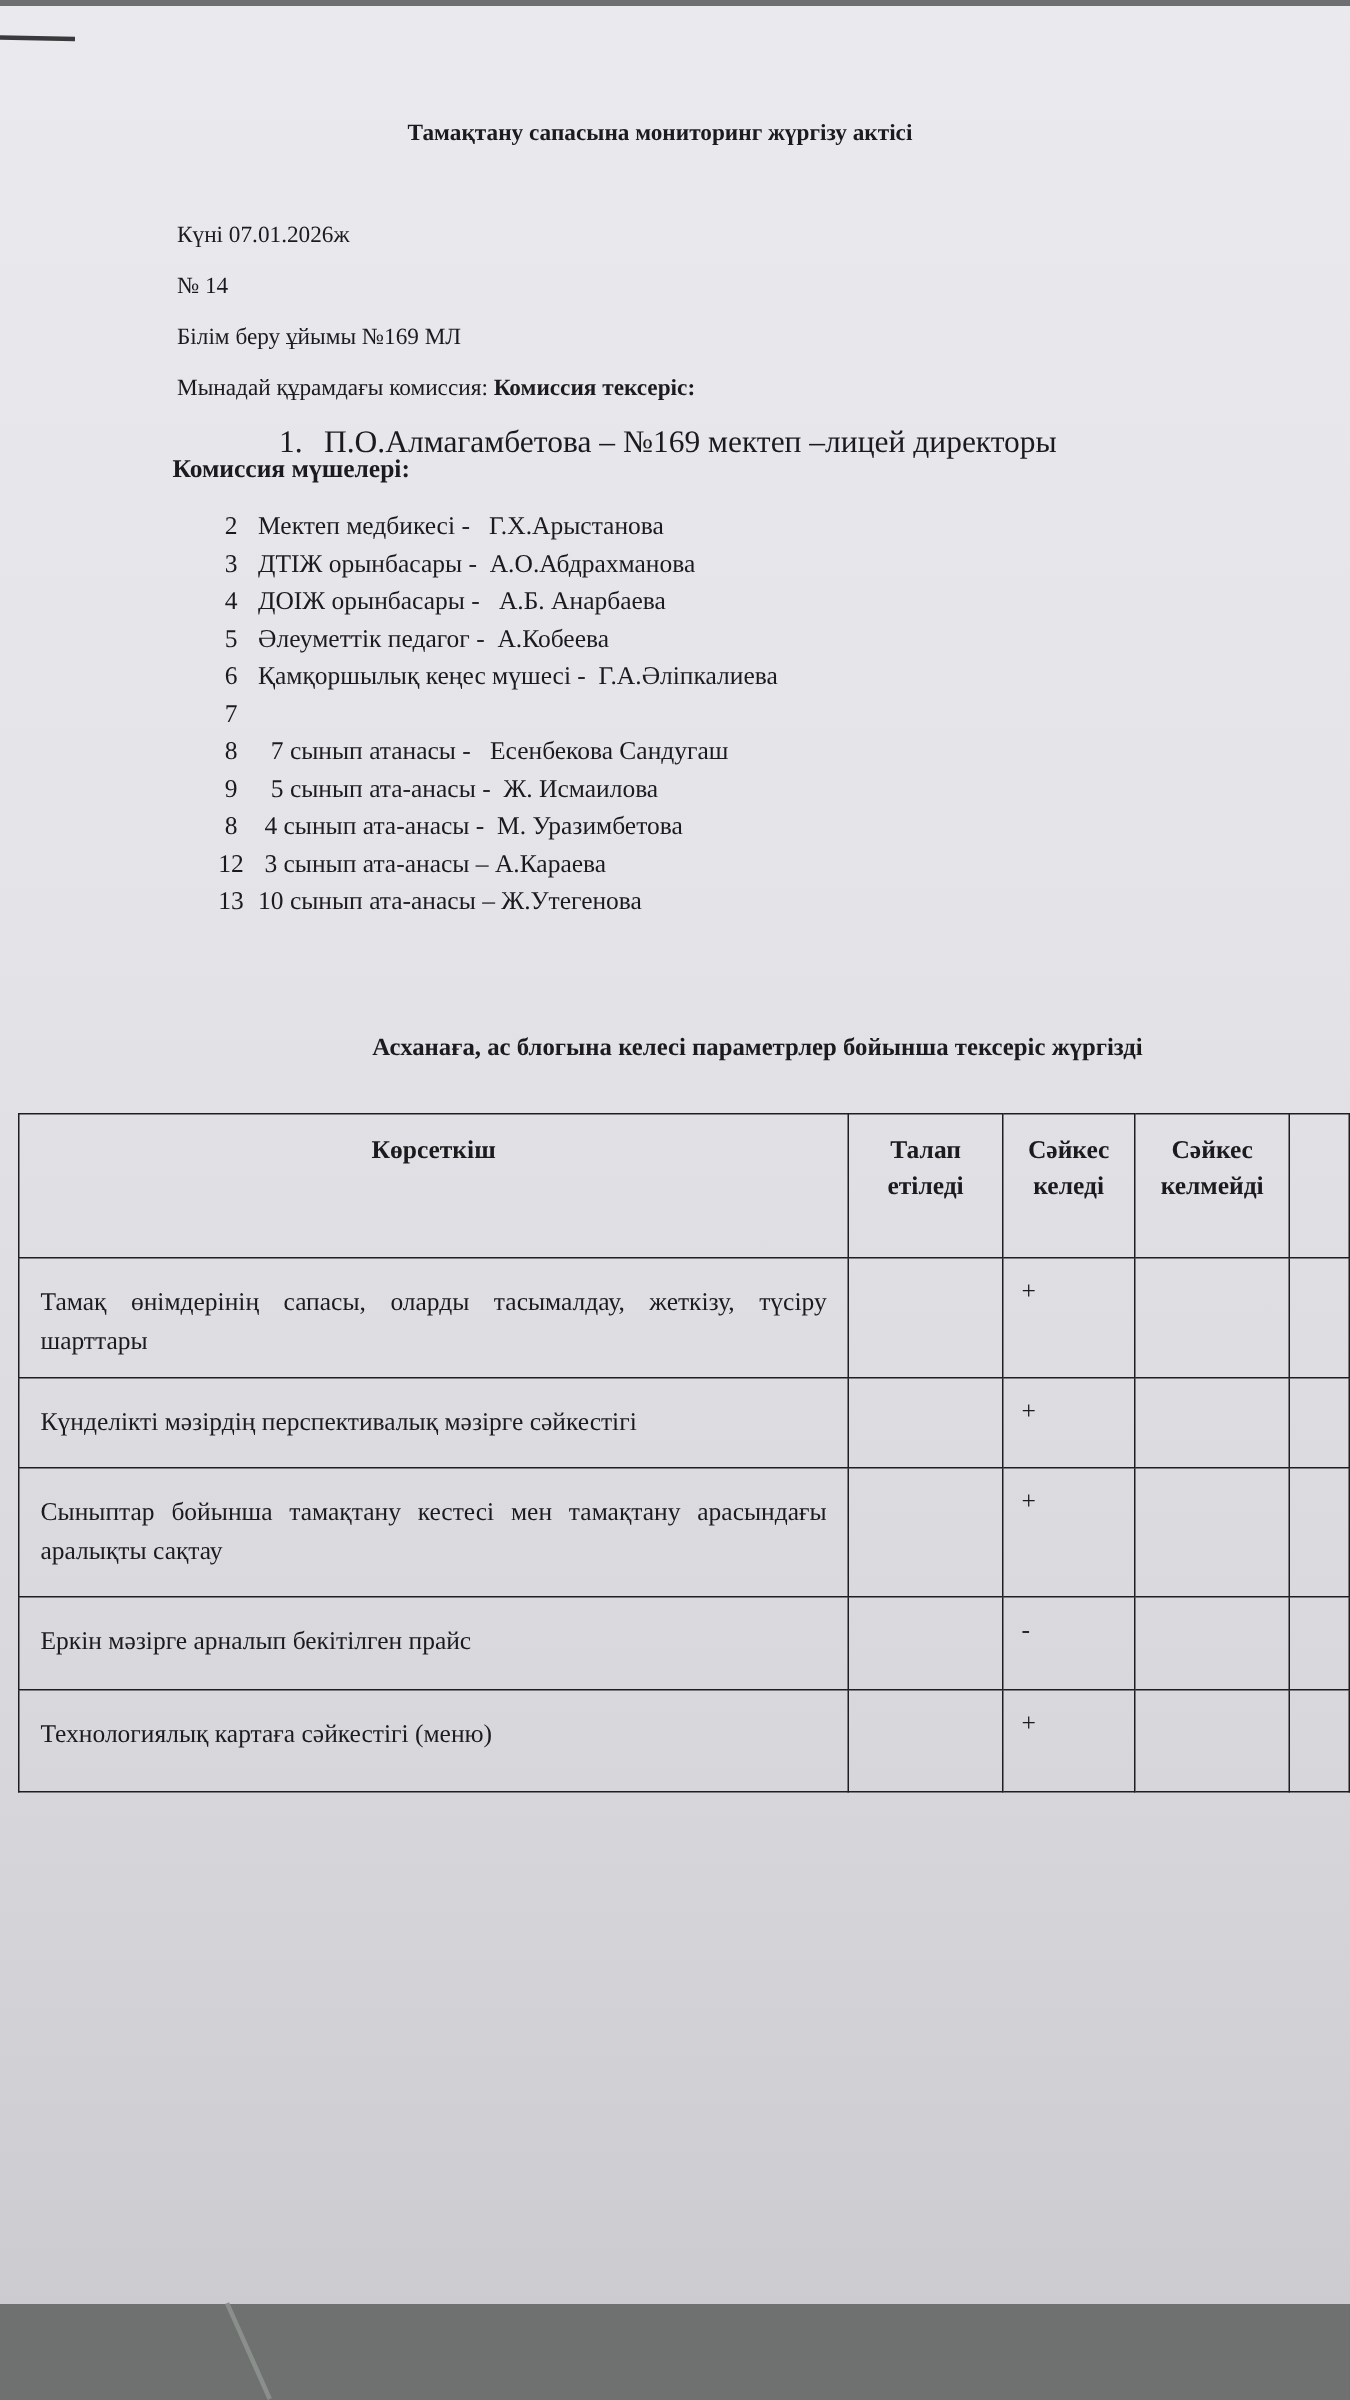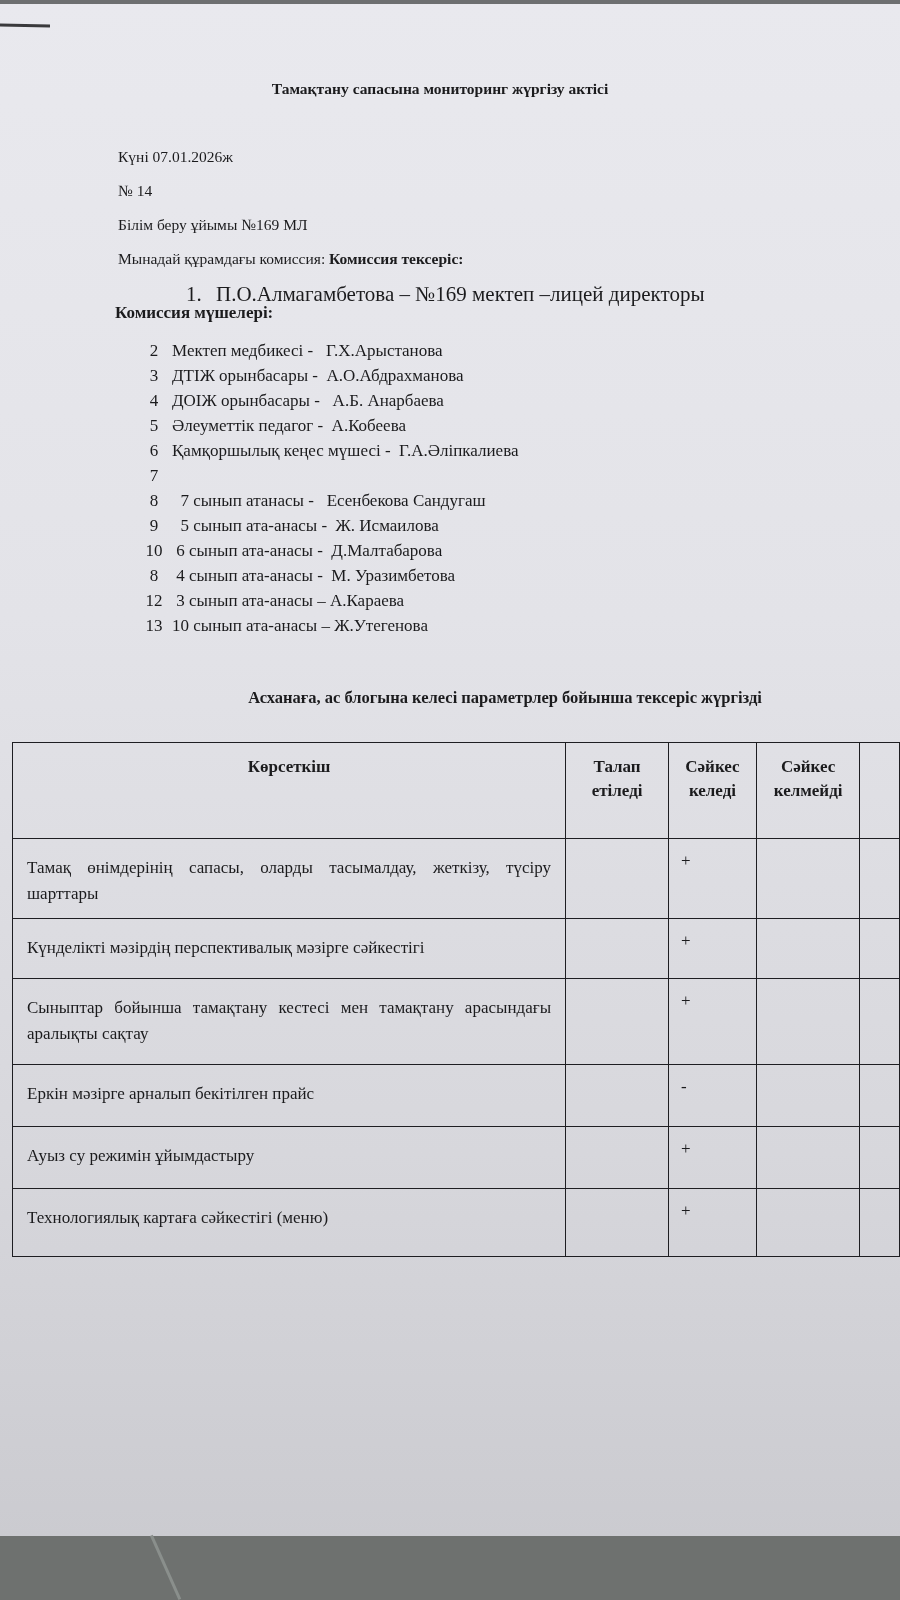--- a/index.html
+++ b/index.html
@@ -181,24 +181,20 @@
     </div>
   <div class="member">
       <span class="num">8</span>
       <span style="white-space:pre">  7 сынып атанасы -   Есенбекова Сандугаш</span>
     </div>
   <div class="member">
       <span class="num">9</span>
       <span style="white-space:pre">  5 сынып ата-анасы -  Ж. Исмаилова</span>
     </div>
   <div class="member">
-      <span class="num">10</span>
-      <span style="white-space:pre"> 6 сынып ата-анасы -  Д.Малтабарова</span>
-    </div>
-  <div class="member">
       <span class="num">8</span>
       <span style="white-space:pre"> 4 сынып ата-анасы -  М. Уразимбетова</span>
     </div>
   <div class="member">
       <span class="num">12</span>
       <span style="white-space:pre"> 3 сынып ата-анасы – А.Караева</span>
     </div>
   <div class="member">
       <span class="num">13</span>
       <span style="white-space:pre">10 сынып ата-анасы – Ж.Утегенова</span>
@@ -239,27 +235,20 @@
       <td class="mark"></td>
       <td></td>
     </tr>
     <tr style="height:62px">
       <td class="ind">Еркін мәзірге арналып бекітілген прайс</td>
       <td class="mark"></td>
       <td class="mark">-</td>
       <td class="mark"></td>
       <td></td>
     </tr>
-    <tr style="height:62px">
-      <td class="ind">Ауыз су режимін ұйымдастыру</td>
-      <td class="mark"></td>
-      <td class="mark">+</td>
-      <td class="mark"></td>
-      <td></td>
-    </tr>
     <tr style="height:68px">
       <td class="ind">Технологиялық картаға сәйкестігі (меню)</td>
       <td class="mark"></td>
       <td class="mark">+</td>
       <td class="mark"></td>
       <td></td>
     </tr>
   </tbody>
 </table>
 

